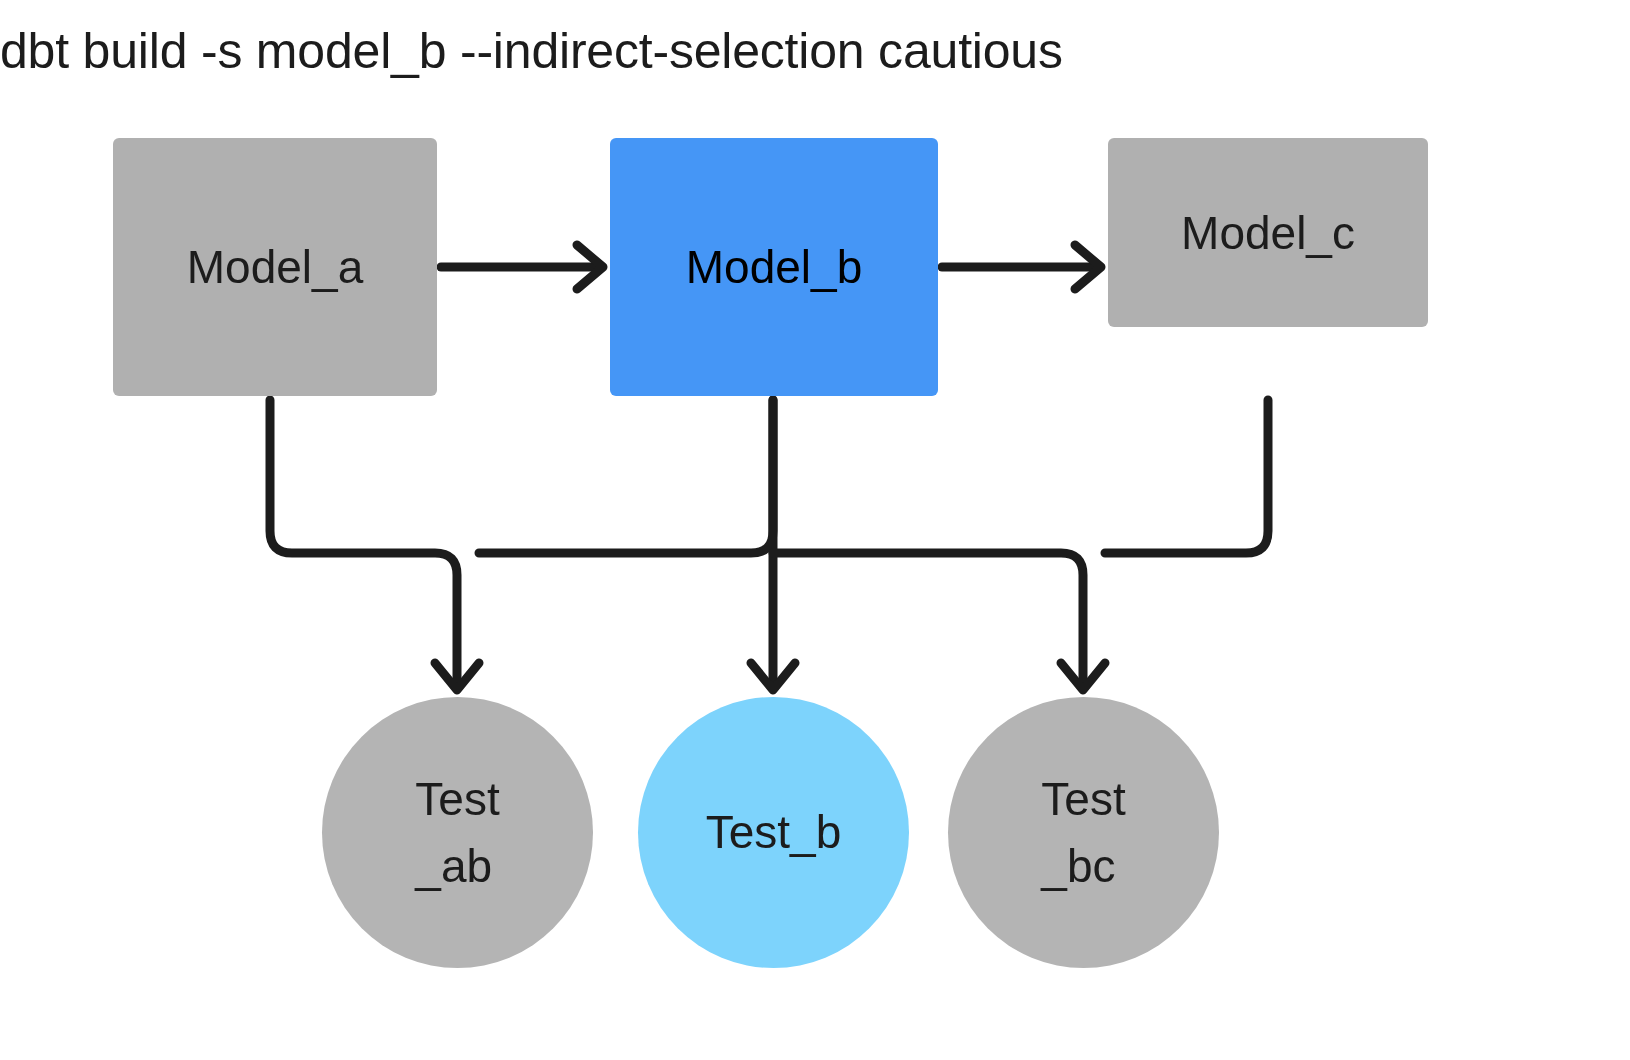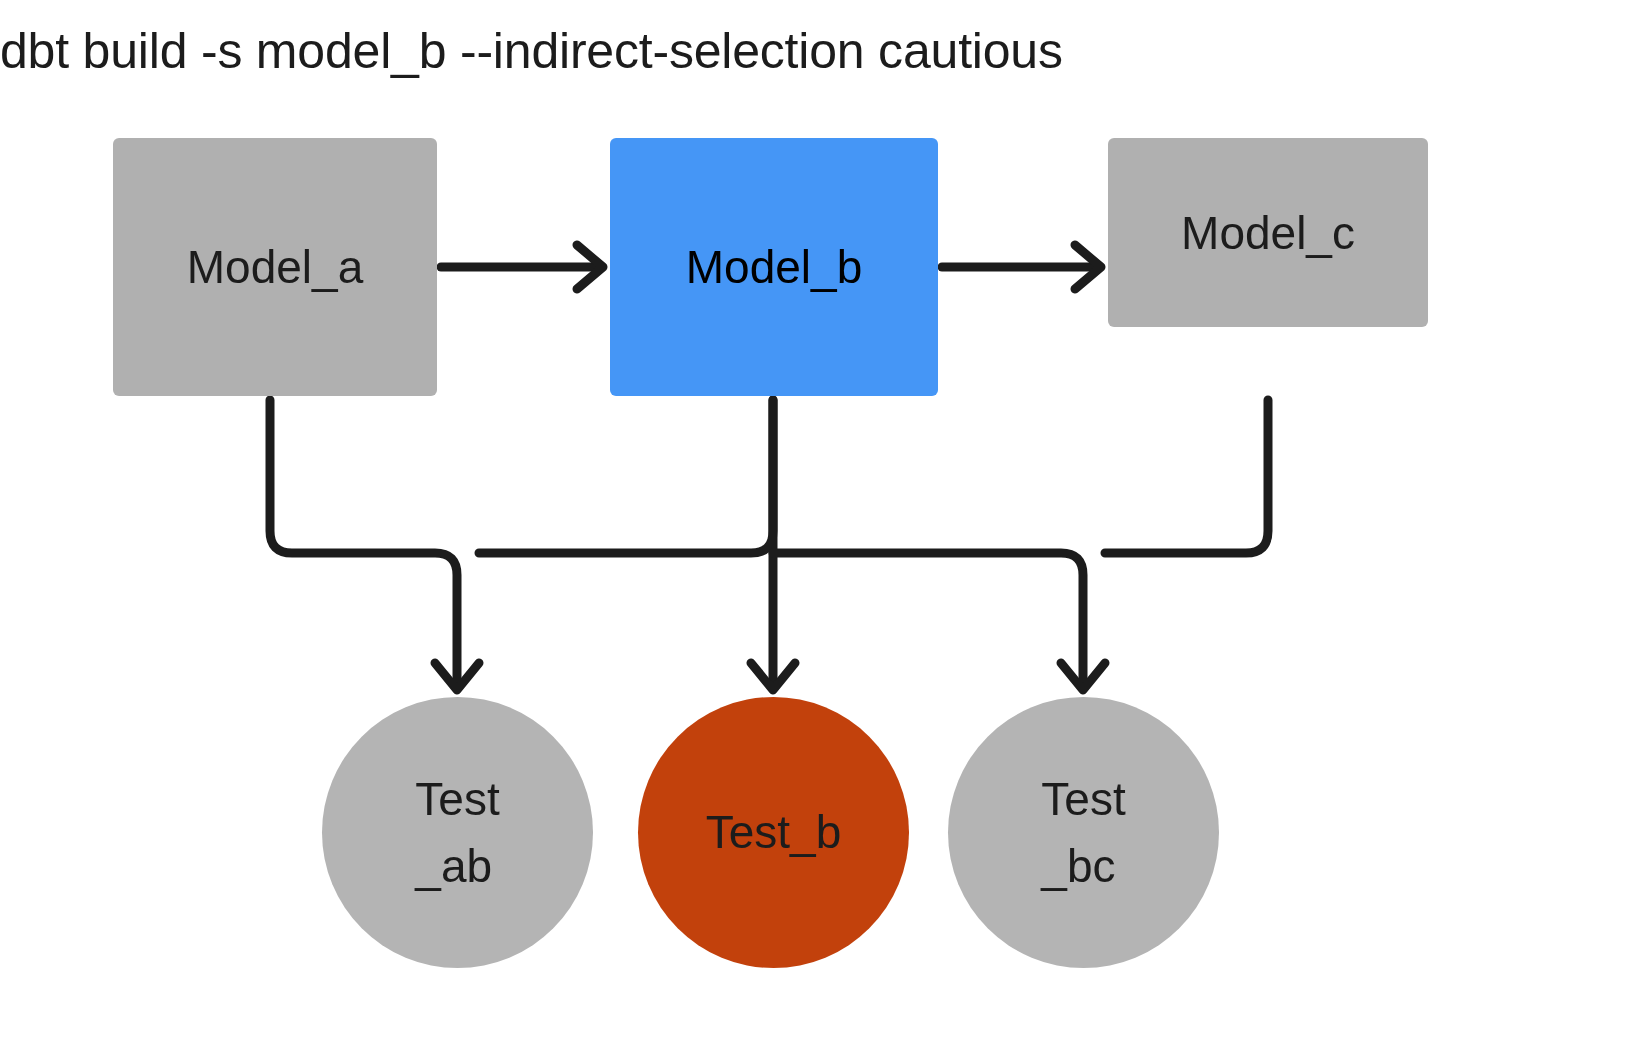--- a/index.html
+++ b/index.html
@@ -105,21 +105,21 @@
 
   <div class="node node-box" style="left:1108px; top:138px; width:320px; height:189px; background:#b0b0b0;">
     <span class="node-label" style="color:#1c1c1c;">Model_c</span>
   </div>
 
   <div class="node node-circle" style="left:322px; top:697px; width:271px; height:271px; background:#b4b4b4;">
     <span class="node-label" style="color:#1c1c1c;">Test
 _ab</span>
   </div>
 
-  <div class="node node-circle" style="left:638px; top:697px; width:271px; height:271px; background:#c2410c;">
+  <div class="node node-circle" style="left:638px; top:697px; width:271px; height:271px; background:#7dd3fc;">
     <span class="node-label" style="color:#1c1c1c;">Test_b</span>
   </div>
 
   <div class="node node-circle" style="left:948px; top:697px; width:271px; height:271px; background:#b4b4b4;">
     <span class="node-label" style="color:#1c1c1c;">Test
 _bc</span>
   </div>
 
 </div>
 

